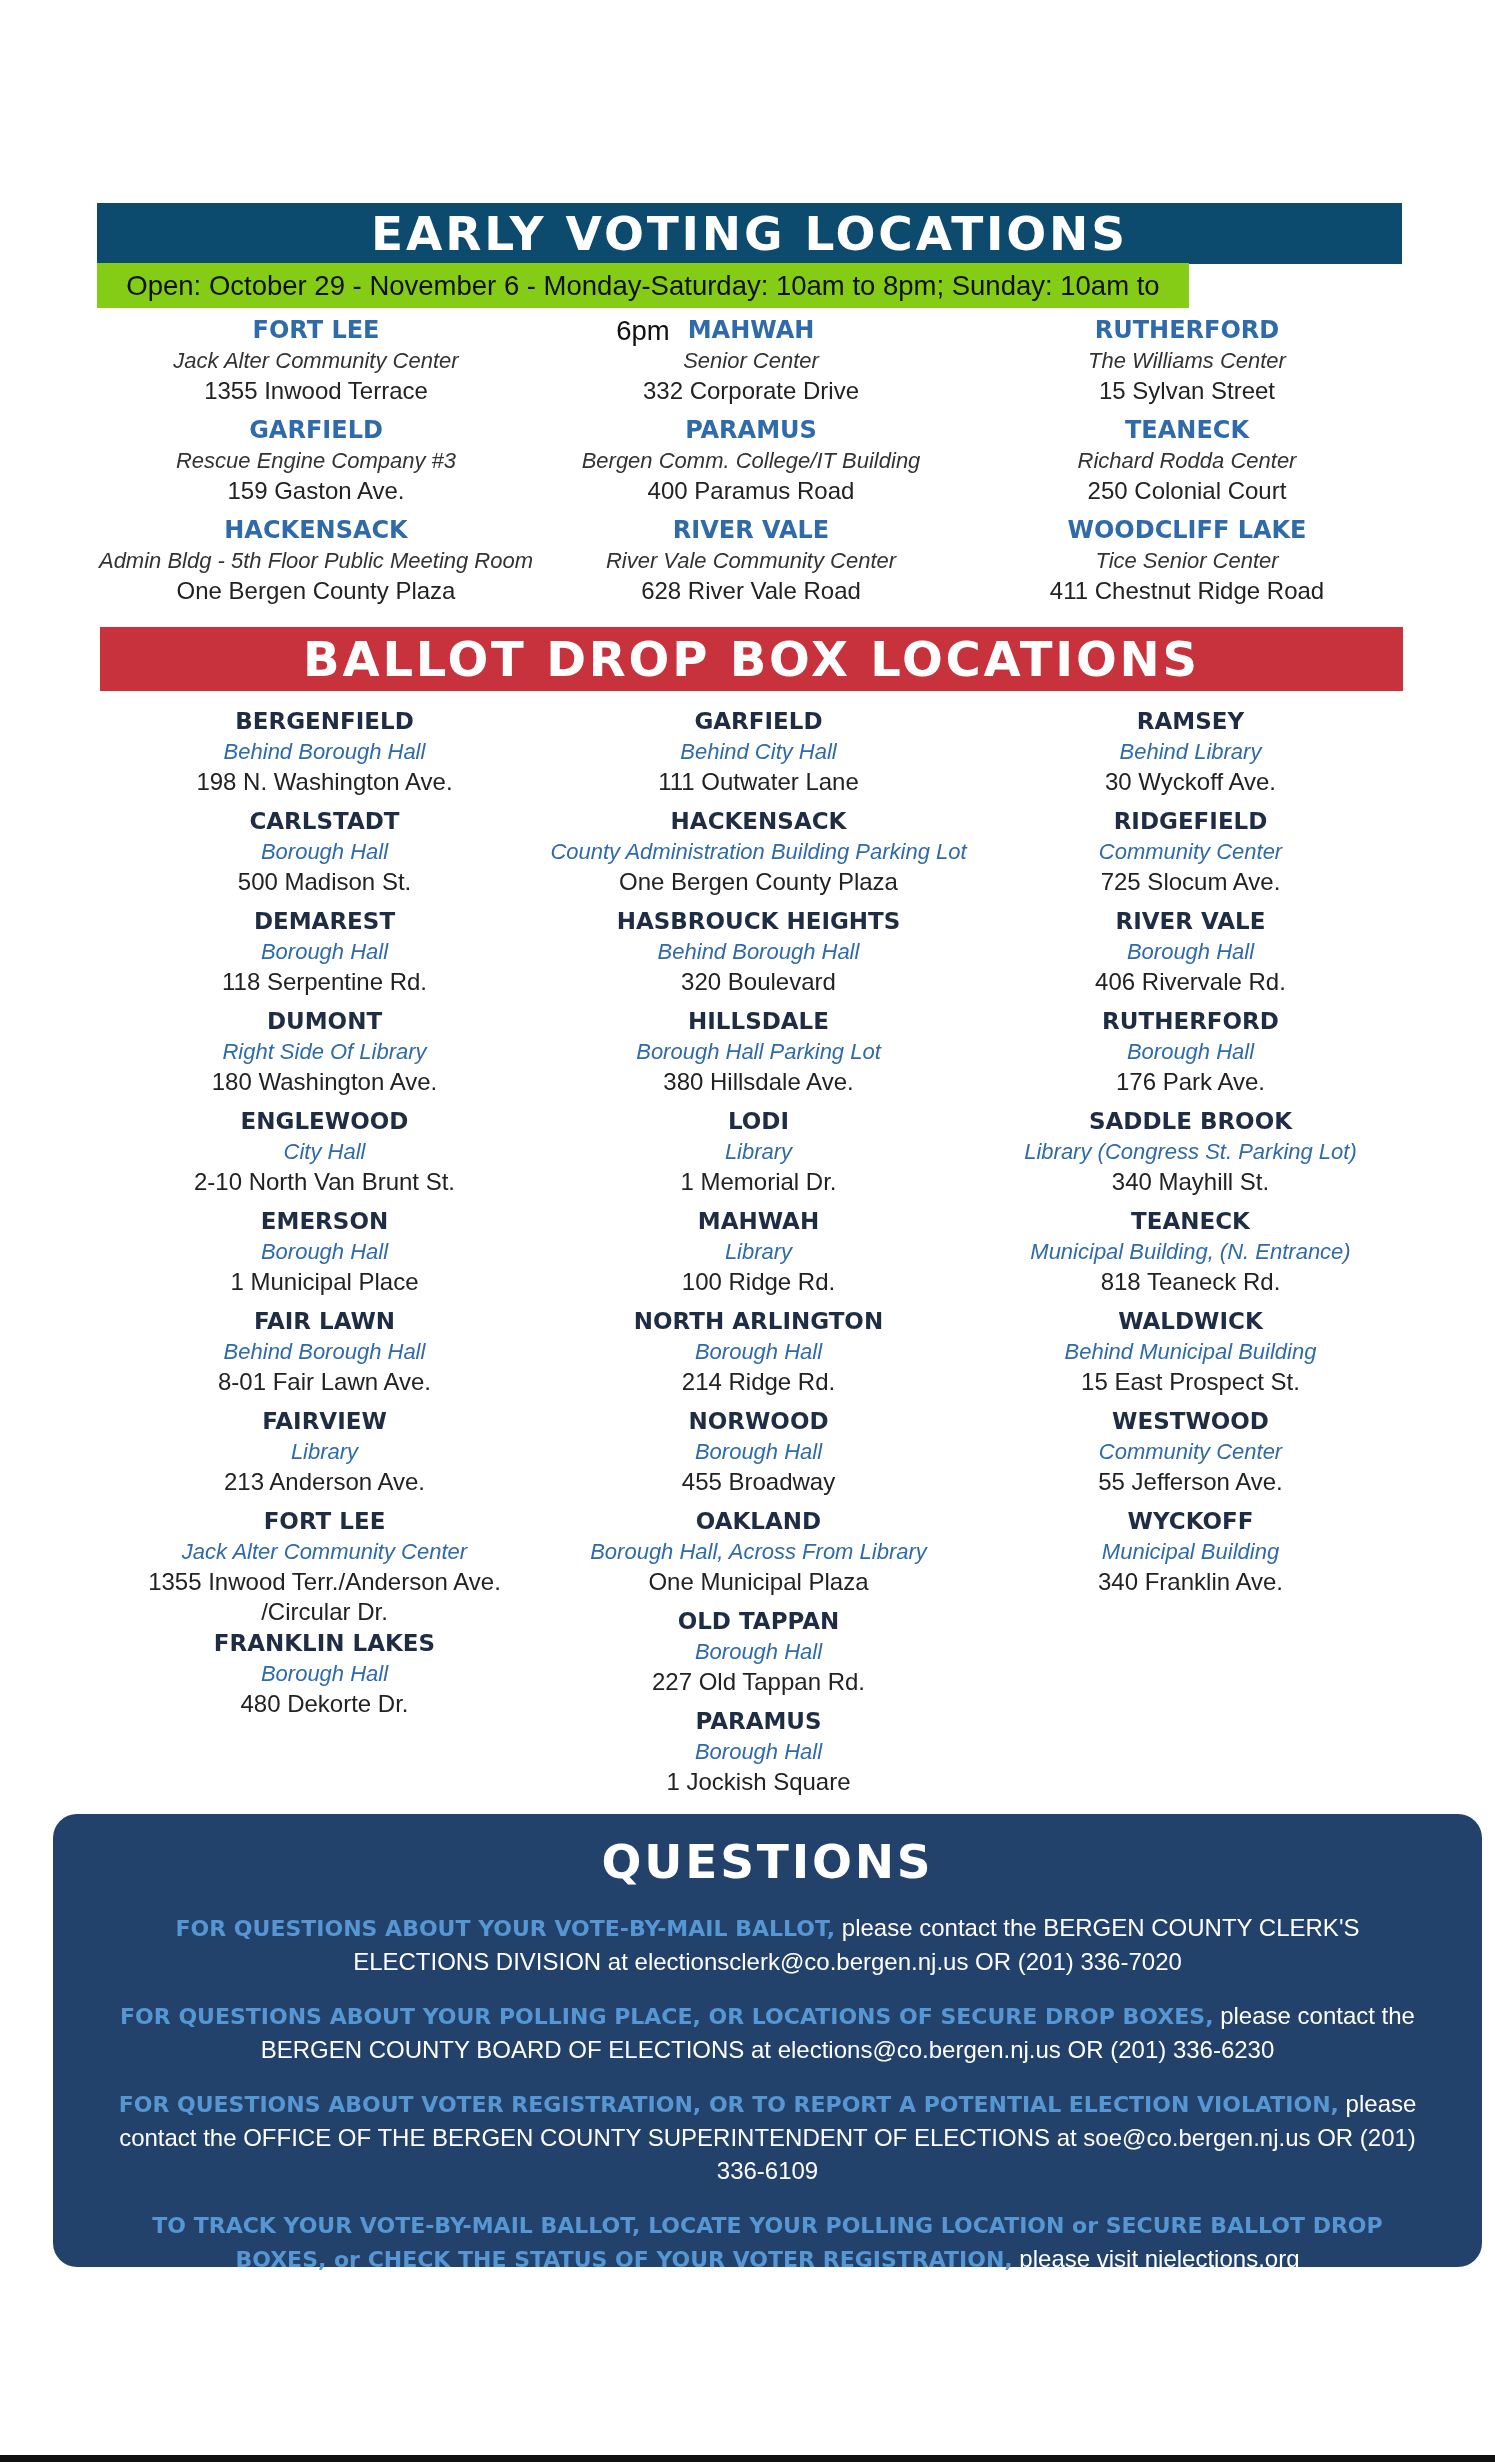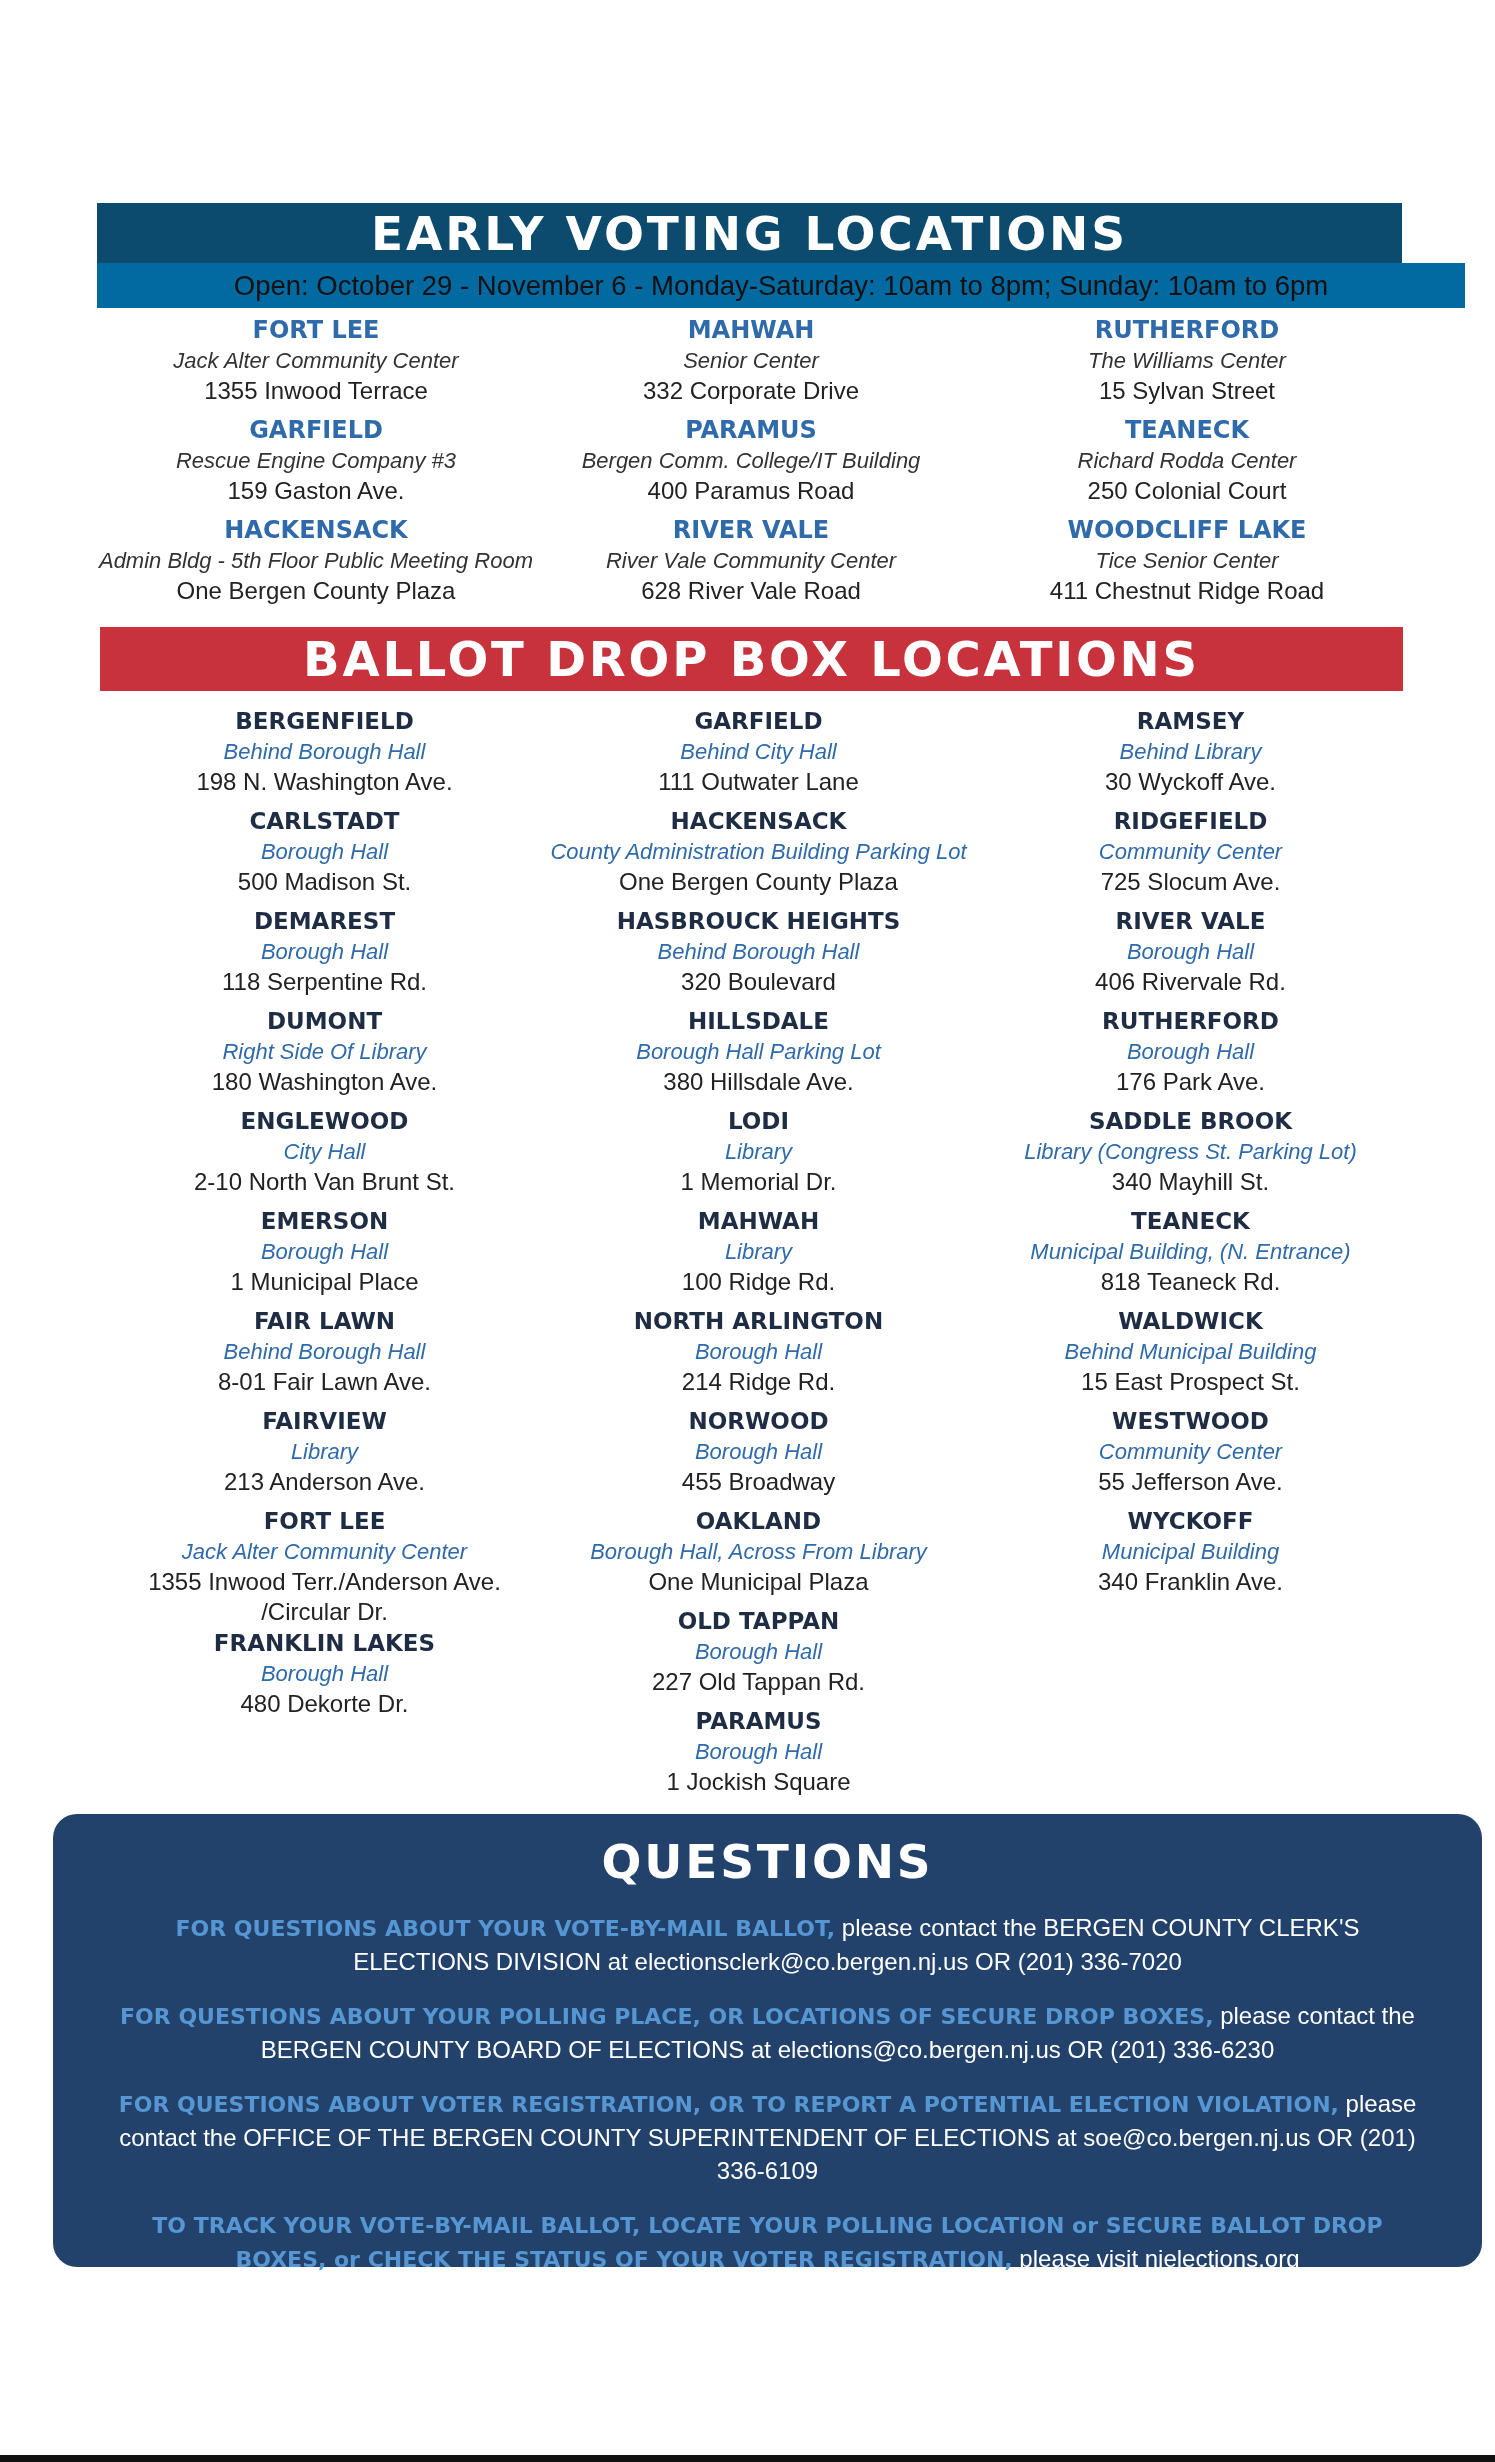--- a/index.html
+++ b/index.html
@@ -6,22 +6,22 @@
   body {
     width: 1495px; height: 2462px; background: #ffffff; position: relative; overflow: hidden;
     font-family: "Liberation Sans", sans-serif; color: #222;
   }
   .banner-blue {
     position: absolute; left: 97px; top: 203px; width: 1305px; height: 61px;
     background: #0c4a6e; color: #fff; text-align: center;
     font-family: "DejaVu Sans", sans-serif; font-weight: bold; font-size: 47px; line-height: 61px; letter-spacing: 2.8px;
   }
   .banner-yellow {
-    position: absolute; left: 97px; top: 263px; width: 1368px; height: 45px;
-    background: #0369a1; color: #111; text-align: center;
+    position: absolute; left: 97px; top: 263px; width: 1092px; height: 45px;
+    background: #84cc16; color: #111; text-align: center;
     font-family: "Liberation Sans", sans-serif; font-size: 27.5px; line-height: 45px;
   }
   .ev-col { position: absolute; top: 314px; width: 436px; text-align: center; }
   .ev-col.c1 { left: 98px; }
   .ev-col.c2 { left: 533px; }
   .ev-col.c3 { left: 969px; }
   .ev-item { height: 100px; }
   .ev-town { color: #2f6aaa; font-weight: bold; font-size: 24px; line-height: 32px; font-family: "DejaVu Sans", sans-serif; }
   .ev-site { color: #333; font-style: italic; font-size: 22px; line-height: 30px; font-family: "Liberation Sans Narrow", "Liberation Sans", sans-serif; }
   .ev-addr { color: #222; font-size: 24px; line-height: 30px; }

